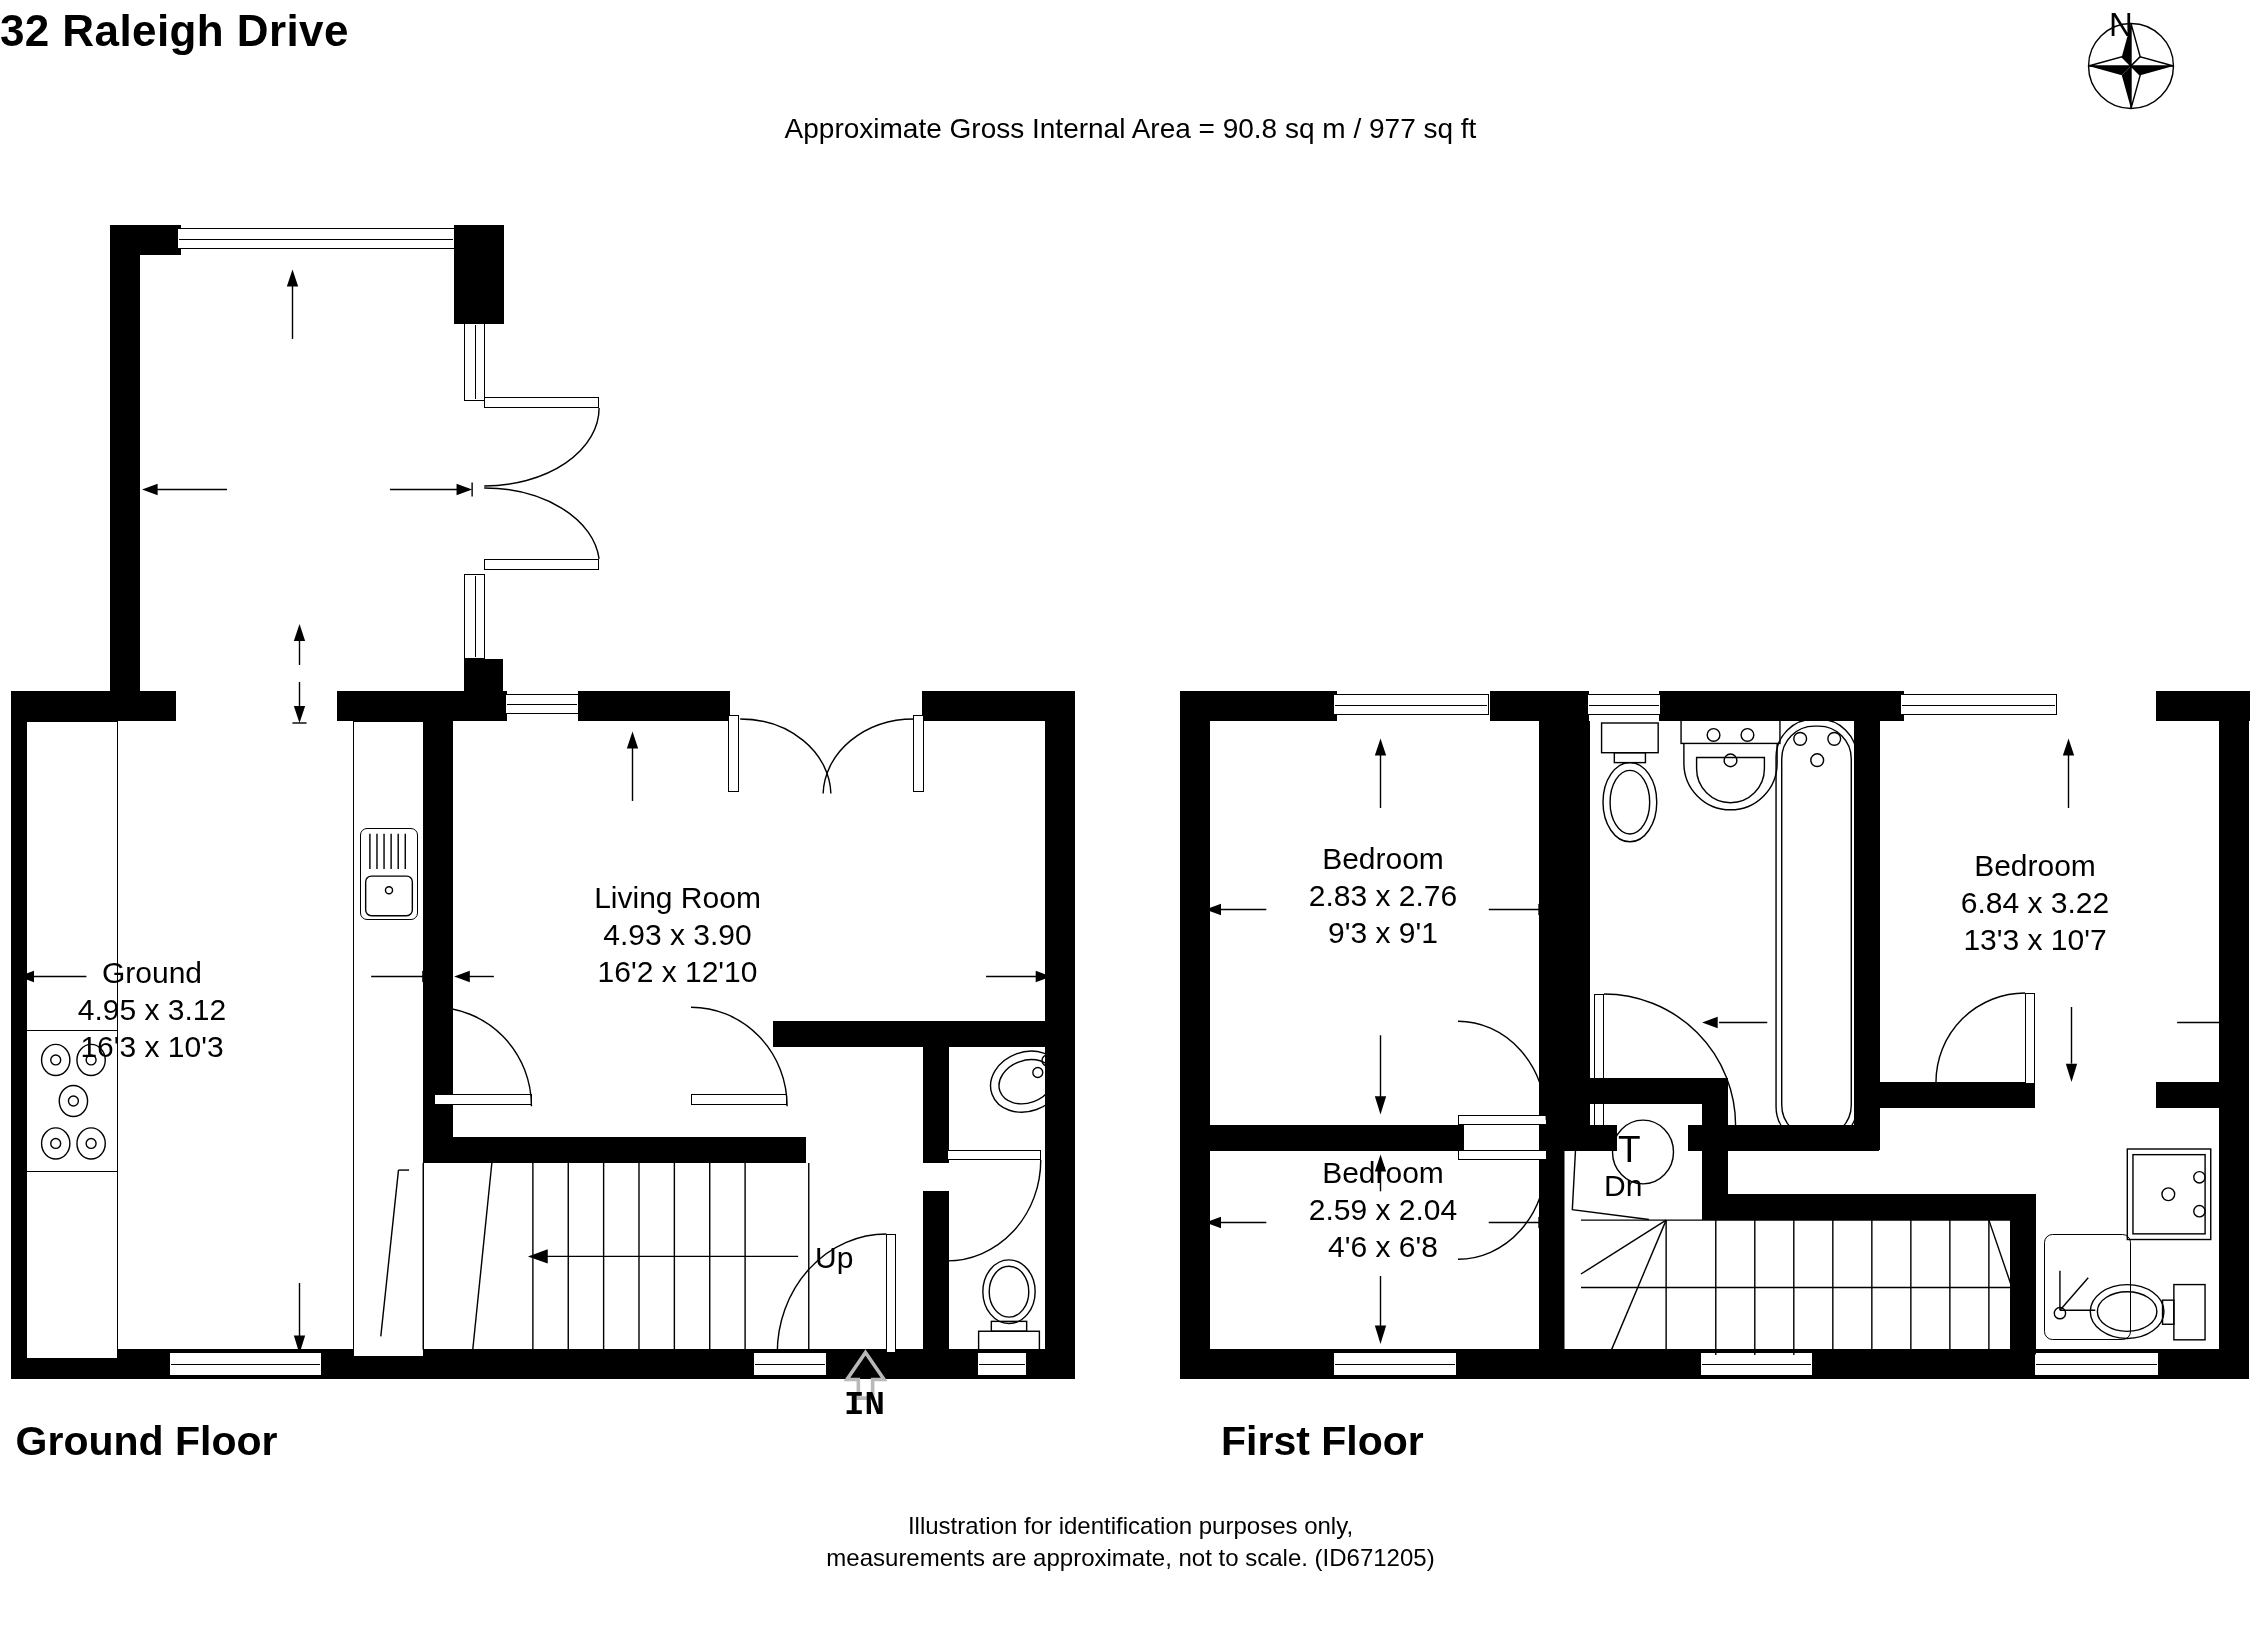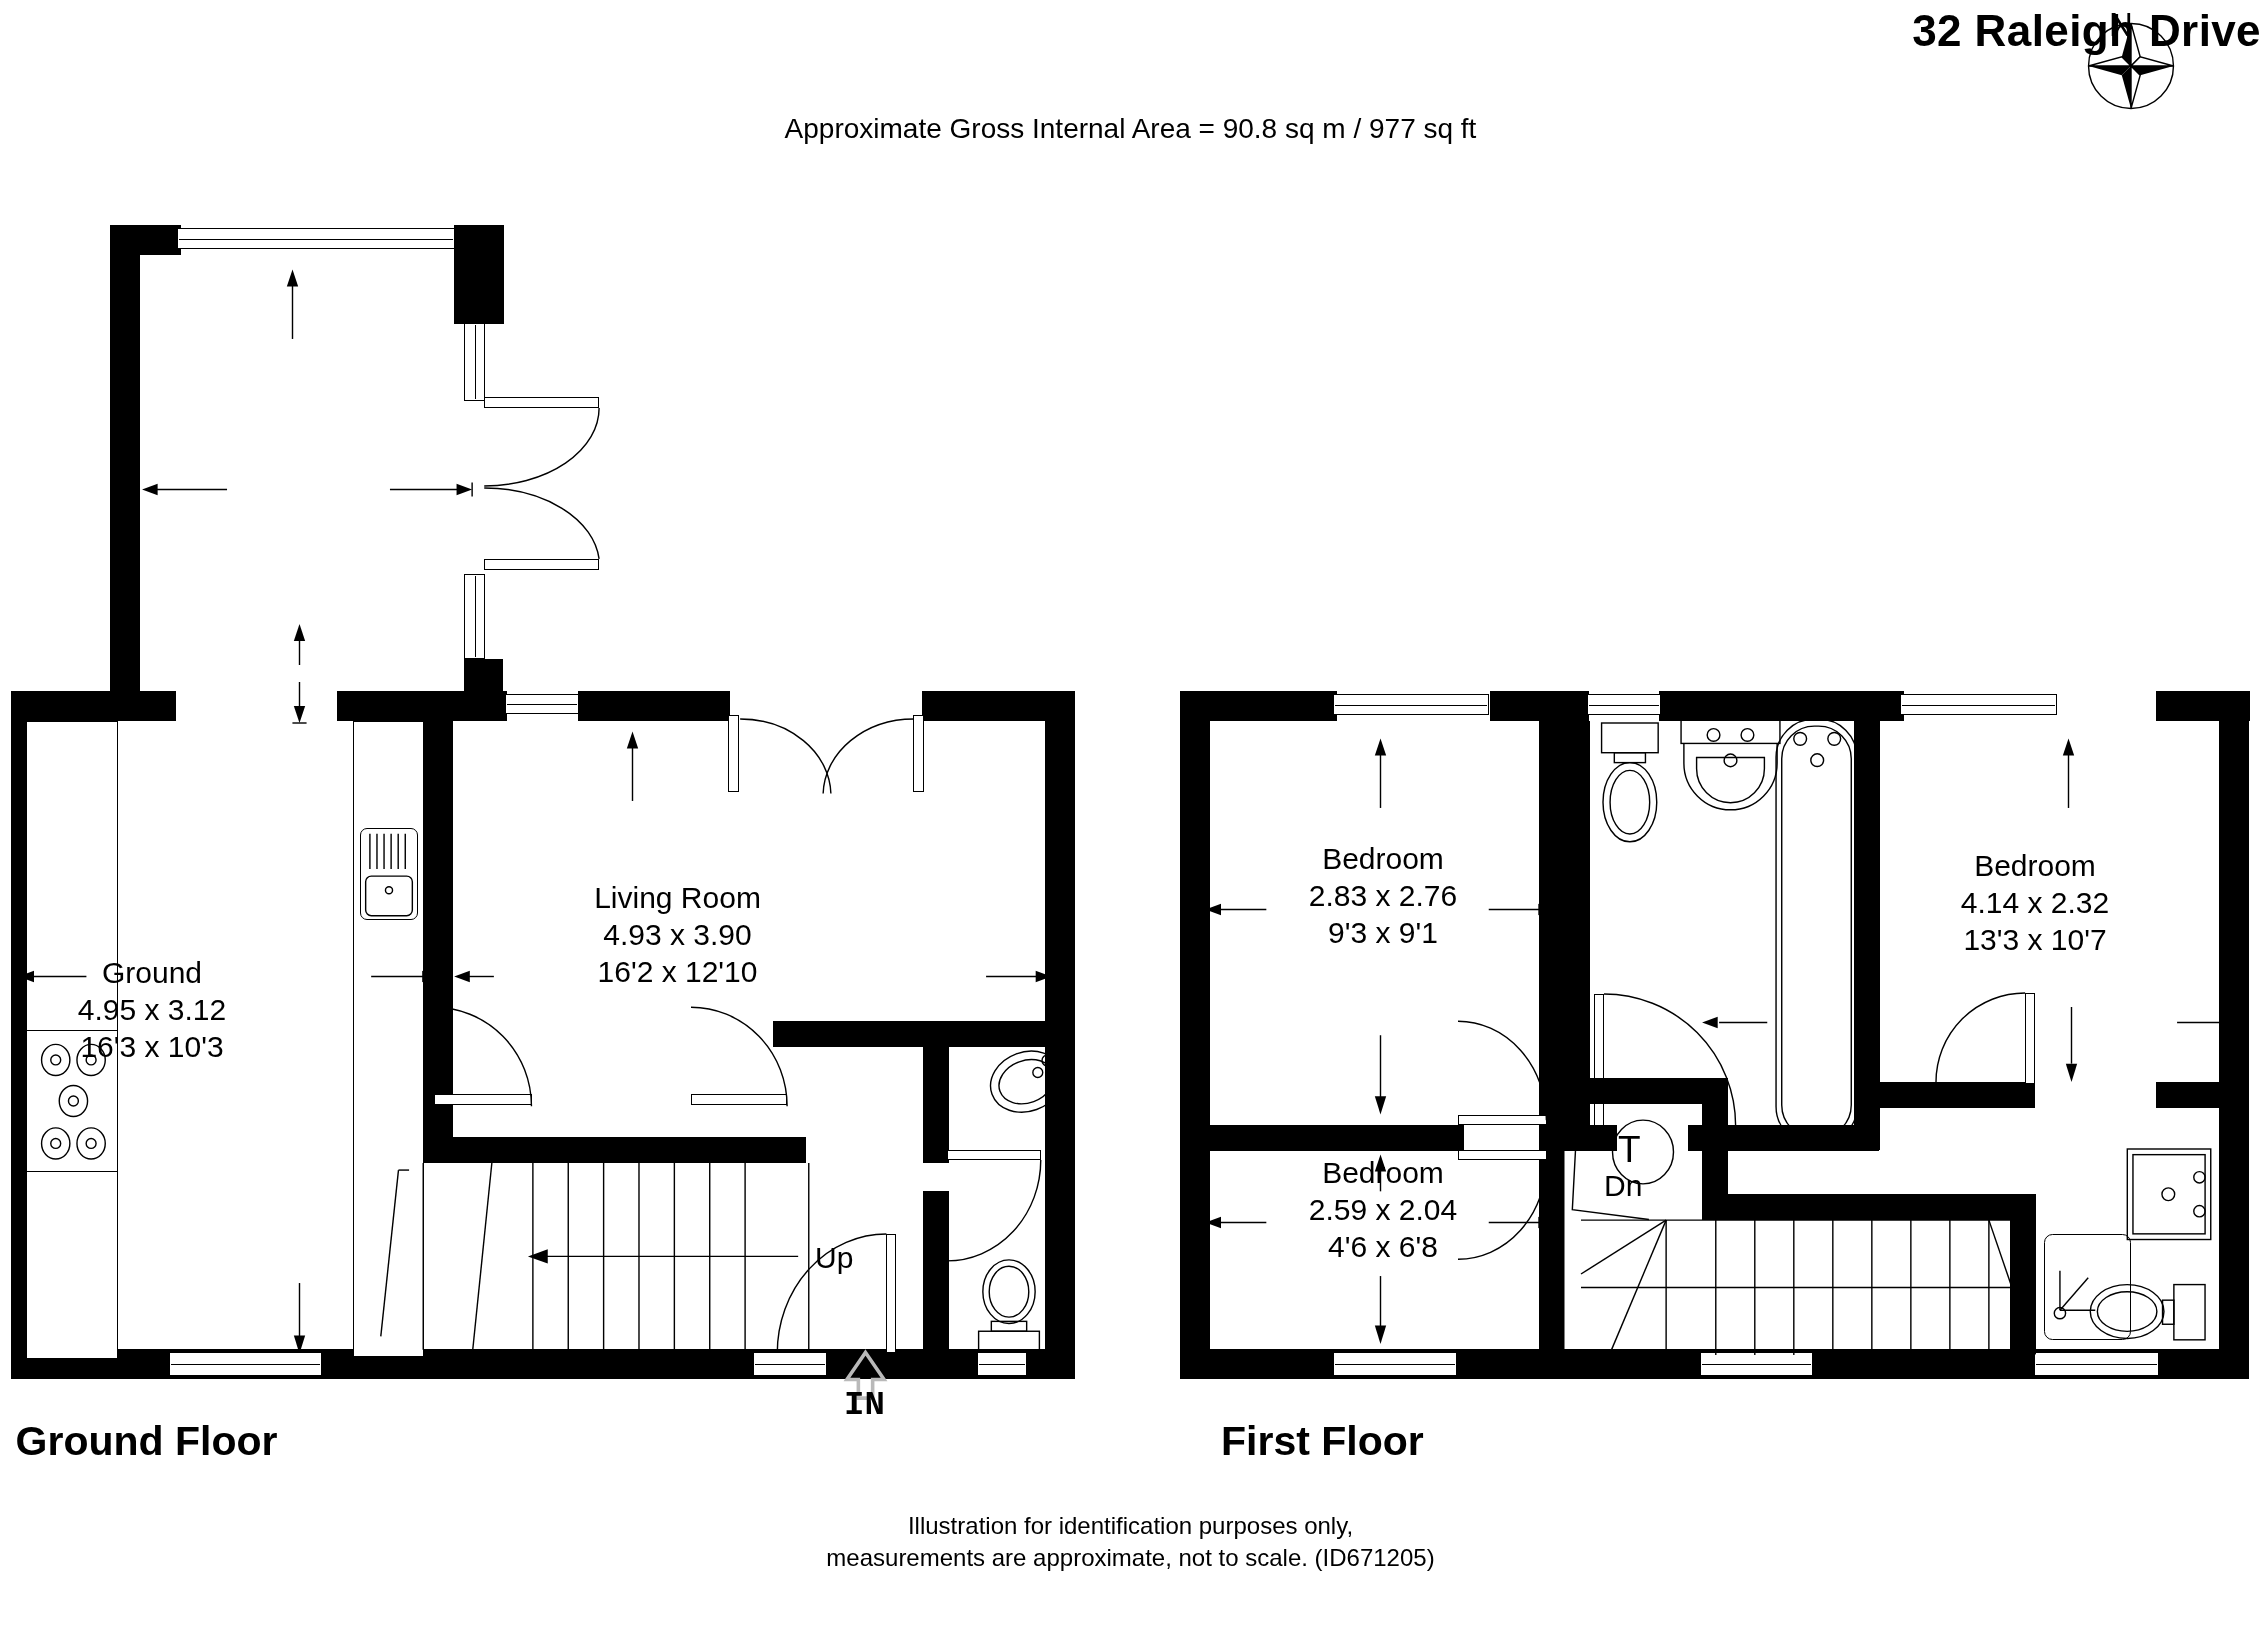--- a/index.html
+++ b/index.html
@@ -1,19 +1,19 @@
 <!DOCTYPE html>
 <html style="font-size:11.3px"><head>
 <meta charset="utf-8">
 <style>
   html,body{margin:0;padding:0;background:#fff;}
   body{font-family:"Liberation Sans",sans-serif;color:#000;}
   #page{position:relative;width:2261px;height:1633px;background:#fff;overflow:hidden;}
 
-  .ttl{position:absolute;text-align:right;font-weight:bold;}
+  .ttl{position:absolute;text-align:left;font-weight:bold;}
   #title{left:0;top:5.7px;width:2261px;font-size:44px;letter-spacing:0.4px;}
   #subtitle{position:absolute;left:0;top:113px;width:2261px;text-align:center;font-size:28px;}
   #footer{position:absolute;left:0;top:1510px;width:2261px;text-align:center;font-size:24px;line-height:1.32;}
 
   .floorlabel{position:absolute;font-size:41px;font-weight:bold;}
   #gf-label{left:15.6px;top:1418px;}
   #ff-label{left:1221px;top:1418px;}
 
   .rmlabel{position:absolute;text-align:center;font-size:30px;line-height:1.24;white-space:nowrap;}
   .smlabel{position:absolute;font-size:30px;white-space:nowrap;}
@@ -413,21 +413,21 @@
     <div>2.83 x 2.76</div>
     <div>9'3 x 9'1</div>
   </div>
   <div class="rmlabel" style="left:1298px;top:1154px;width:170px;">
     <div>Bedroom</div>
     <div>2.59 x 2.04</div>
     <div>4'6 x 6'8</div>
   </div>
   <div class="rmlabel" style="left:1943px;top:847px;width:184px;">
     <div>Bedroom</div>
-    <div>4.14 x 2.32</div>
+    <div>6.84 x 3.22</div>
     <div>13'3 x 10'7</div>
   </div>
 
   <div id="footer">
     <div>Illustration for identification purposes only,</div>
     <div>measurements are approximate, not to scale. (ID671205)</div>
   </div>
 
 </div>
 

